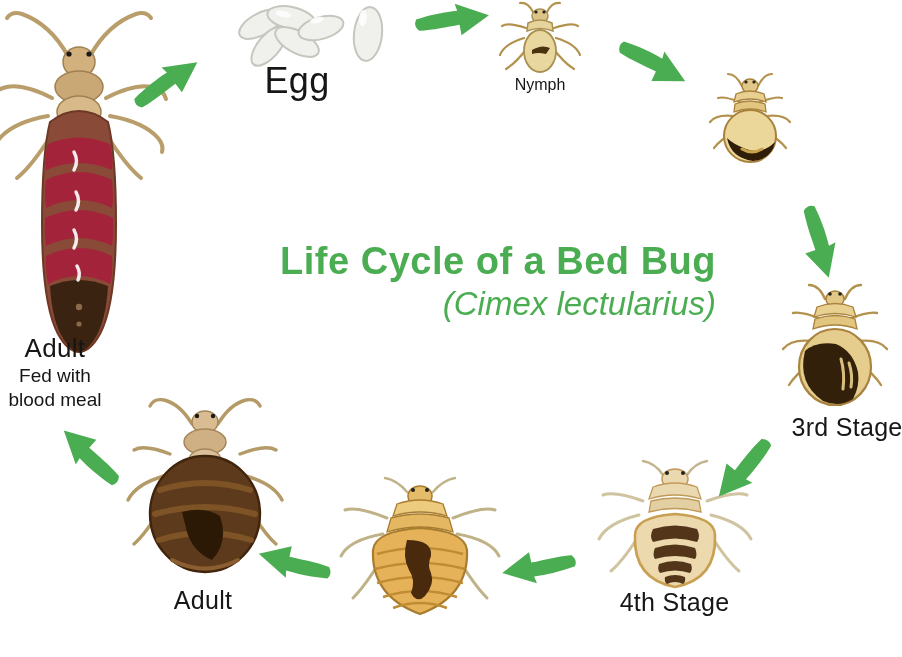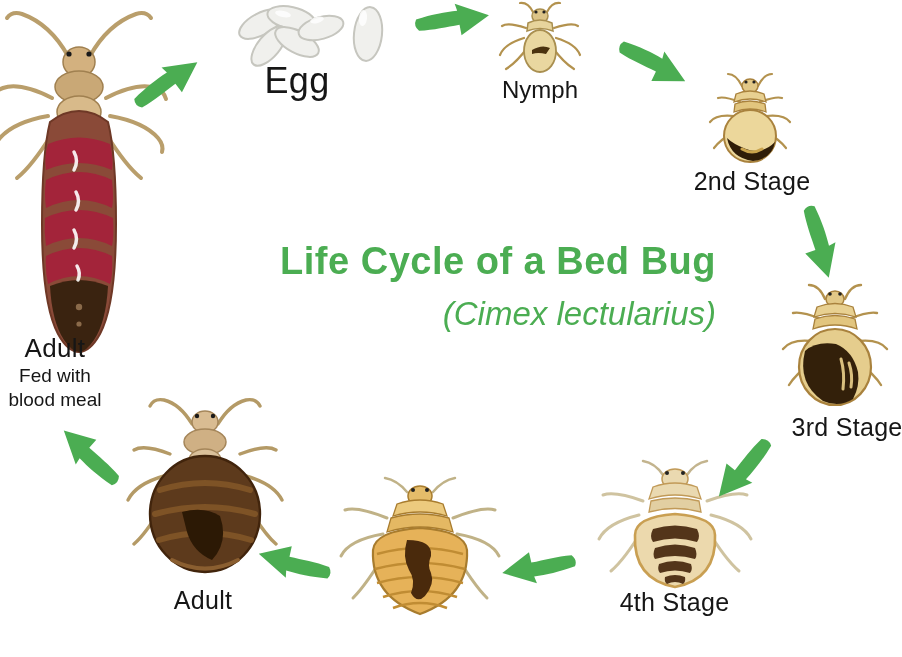--- a/index.html
+++ b/index.html
@@ -2,27 +2,27 @@
 <html style="--accent: #4bad52; --label: #161616;"><head>
 <meta charset="utf-8">
 <style>
   * { margin:0; padding:0; box-sizing:border-box; }
   html,body { background:#fff; }
   body { font-family:"Liberation Sans", sans-serif; }
   .diagram { position:relative; width:902px; height:657px; overflow:hidden; background:#ffffff; }
   .illus, .caption, .arrow { position:absolute; }
   .caption { text-align:center; color:var(--label,#161616); }
   .cap-main { font-size:25px; font-weight:500; letter-spacing:.3px; line-height:1.15; }
-  .cap-sub  { font-size:24px; font-weight:500; line-height:1.25; }
+  .cap-sub  { font-size:16px; font-weight:500; line-height:1.25; }
   .cap-xl   { font-size:36px; }
   .cap-adult{ font-size:26px; }
   .cap-fed  { font-size:19px; }
   .title-block { position:absolute; left:176px; top:240px; width:540px; text-align:right; color:var(--accent,#4bad52); }
   .title-main { font-size:38px; font-weight:700; letter-spacing:.5px; line-height:1.15; }
-  .title-sub  { font-size:33px; font-style:italic; font-weight:500; margin-top:11px; }
+  .title-sub  { font-size:33px; font-style:italic; font-weight:500; margin-top:1px; }
   .arrow { fill:var(--accent,#4bad52); }
   svg { display:block; overflow:visible; }
 </style>
 </head>
 <body>
 
 <div class="diagram">
 
   <svg width="0" height="0" style="position:absolute">
     <defs>
@@ -251,23 +251,20 @@
     </svg>
 
   <div class="caption" style="left:247px;top:60px;width:100px">
     <div class="cap-main cap-xl">Egg</div>
   </div>
 
   <div class="caption" style="left:477px;top:75px;width:126px">
     <div class="cap-sub">Nymph</div>
   </div>
 
-  <div class="caption" style="left:682px;top:167px;width:140px">
-    <div class="cap-main">2nd Stage</div>
-  </div>
 
   <div class="caption" style="left:779px;top:413px;width:136px">
     <div class="cap-main">3rd Stage</div>
   </div>
 
   <div class="caption" style="left:602px;top:588px;width:145px">
     <div class="cap-main">4th Stage</div>
   </div>
 
 

